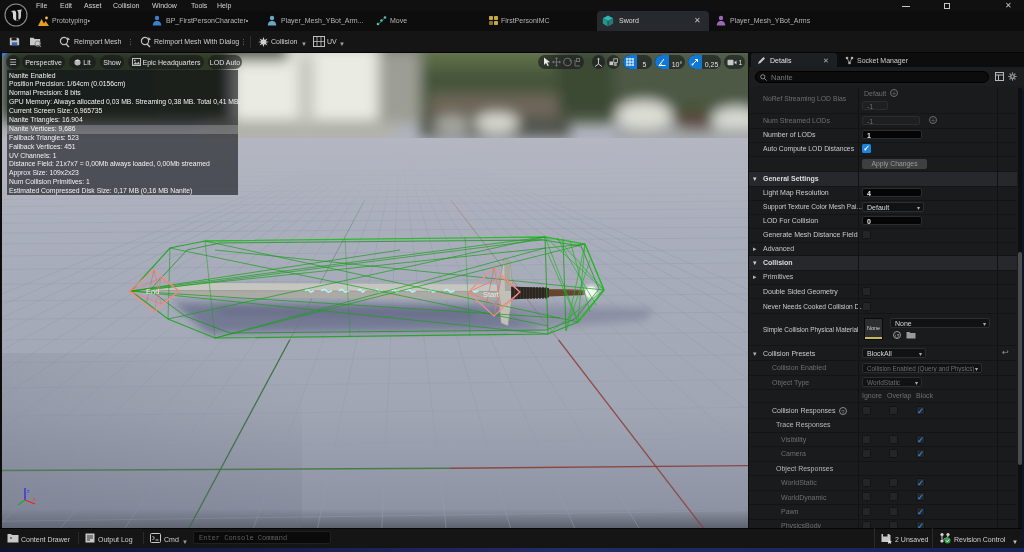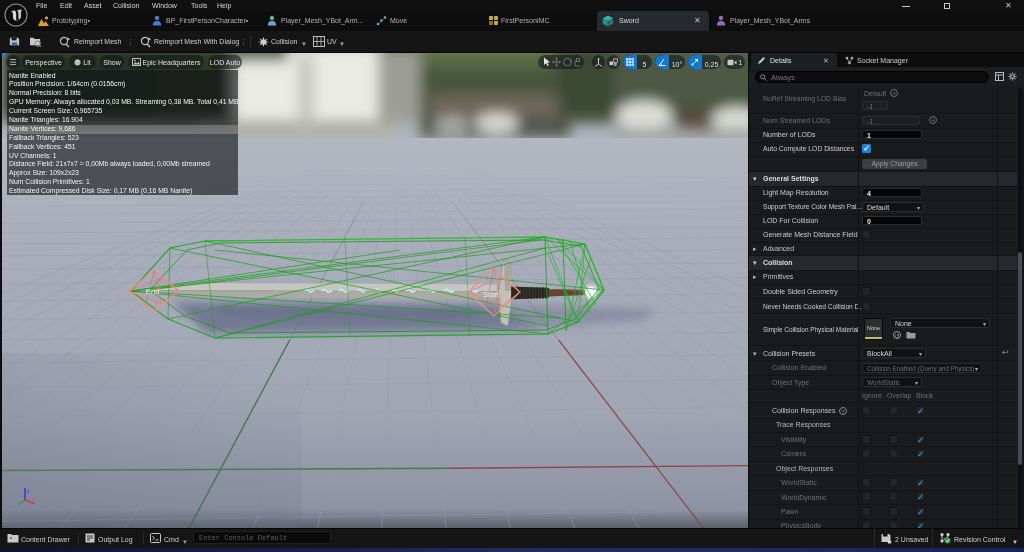--- a/index.html
+++ b/index.html
@@ -460,21 +460,21 @@
     <circle cx="4.5" cy="7" r="1.3" fill="#b0b0b0"></circle>
     <path d="M2 2 L4.5 7 L7 2" stroke="#b0b0b0" stroke-width="0.8" fill="none"></path>
   </svg>
 <div class="dtab" style="left:857px;color:#cfcfcf">Socket Manager</div>
 <div style="position:absolute;left:749px;top:67px;width:275px;height:19px;background:#1b1d1f"></div>
 <div style="position:absolute;left:755px;top:71px;width:234px;height:12px;background:#0c0c0c;border:1px solid #000;border-radius:6px"></div>
 <svg style="position:absolute;left:760px;top:74px" width="7" height="7" viewBox="0 0 8 8">
     <circle cx="3.2" cy="3.2" r="2.4" fill="none" stroke="#9a9a9a" stroke-width="1"></circle>
     <line x1="5" y1="5" x2="7.5" y2="7.5" stroke="#9a9a9a" stroke-width="1"></line>
   </svg>
-<div style="position:absolute;left:771px;top:73px;font-size:7.5px;color:#777">Always</div>
+<div style="position:absolute;left:771px;top:73px;font-size:7.5px;color:#777">Nanite</div>
 <svg style="position:absolute;left:995px;top:72px" width="9" height="9" viewBox="0 0 9 9">
     <rect x="0.5" y="0.5" width="8" height="8" fill="none" stroke="#b8b8b8" stroke-width="1"></rect>
     <line x1="0.5" y1="3" x2="8.5" y2="3" stroke="#b8b8b8"></line>
     <line x1="3.5" y1="3" x2="3.5" y2="8.5" stroke="#b8b8b8"></line>
   </svg>
 <svg style="position:absolute;left:1008px;top:72px" width="9" height="9" viewBox="0 0 10 10">
     <circle cx="5" cy="5" r="2" fill="none" stroke="#b8b8b8" stroke-width="1.2"></circle>
     <g stroke="#b8b8b8" stroke-width="1.2">
       <line x1="5" y1="0.5" x2="5" y2="2"></line>
       <line x1="5" y1="8" x2="5" y2="9.5"></line>
@@ -622,21 +622,21 @@
 <div class="stx" style="left:98px">Output Log</div>
 <div style="position:absolute;left:143px;top:532px;width:1px;height:12px;background:#2a2a2a"></div>
 <svg style="position:absolute;left:150px;top:533px" width="11" height="10" viewBox="0 0 11 10">
     <rect x="0.5" y="0.5" width="10" height="9" rx="1" fill="none" stroke="#c8c8c8" stroke-width="1"></rect>
     <path d="M2.5 3 L4.5 5 L2.5 7" stroke="#c8c8c8" stroke-width="1" fill="none"></path>
     <line x1="5.5" y1="7" x2="8.5" y2="7" stroke="#c8c8c8" stroke-width="1"></line>
   </svg>
 <div class="stx" style="left:164px">Cmd</div>
 <div class="stx" style="left:182px;color:#9a9a9a;font-size:6px;top:537px">▼</div>
 <div style="position:absolute;left:193px;top:531px;width:138px;height:13px;background:#0a0a0a;border:1px solid #202020;border-radius:2px"></div>
-<div style="position:absolute;left:199px;top:534px;font-size:7px;color:#5f5f5f;font-family:'Liberation Mono',monospace">Enter Console Default</div>
+<div style="position:absolute;left:199px;top:534px;font-size:7px;color:#5f5f5f;font-family:'Liberation Mono',monospace">Enter Console Command</div>
 <div style="position:absolute;left:874px;top:528px;width:1px;height:20px;background:#2a2a2a"></div>
 <svg style="position:absolute;left:881px;top:533px" width="11" height="11" viewBox="0 0 11 11">
     <path d="M0.5 1 L8 1 L9.5 2.5 L9.5 9 L0.5 9 Z" fill="#c8c8c8"></path>
     <rect x="2" y="1" width="4.5" height="2.5" fill="#151515"></rect>
     <path d="M8.5 6 L9.3 8.2 L11 8.2 L9.7 9.5 L10.2 11 L8.5 10 L6.8 11 L7.3 9.5 L6 8.2 L7.7 8.2 Z" fill="#e8e8e8"></path>
   </svg>
 <div class="stx" style="left:895px">2 Unsaved</div>
 <div style="position:absolute;left:932px;top:528px;width:1px;height:20px;background:#2a2a2a"></div>
 <svg style="position:absolute;left:939px;top:532px" width="12" height="12" viewBox="0 0 12 12">
     <circle cx="3" cy="2.5" r="1.6" fill="#d8d8d8"></circle>

